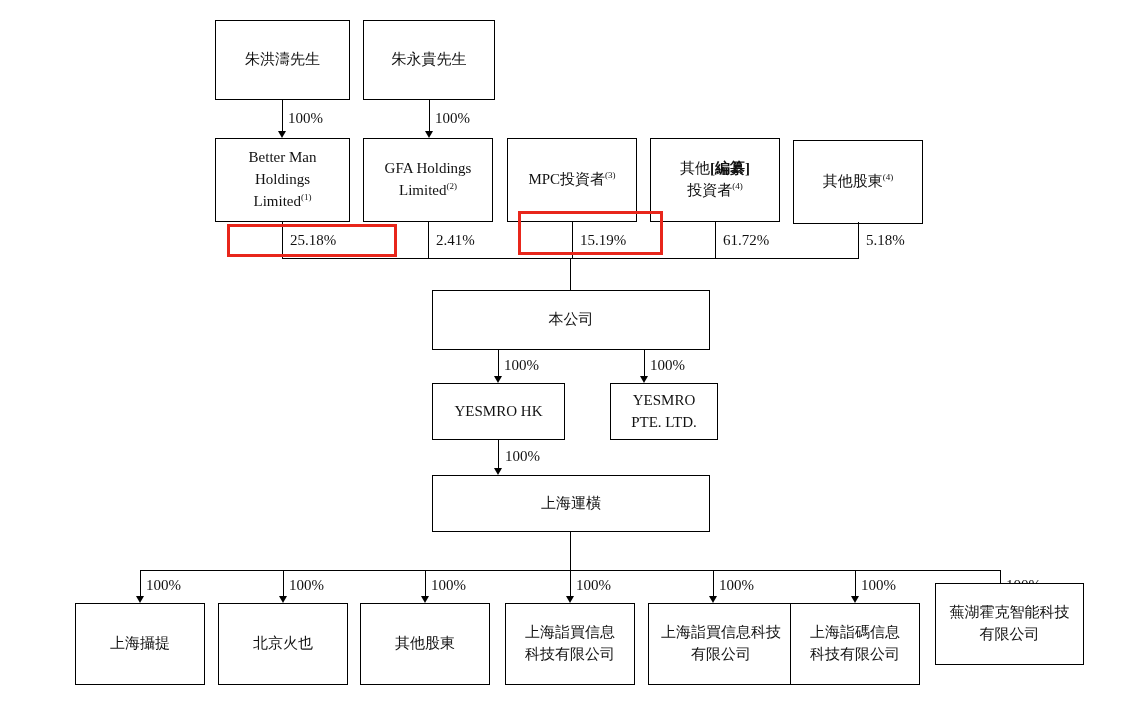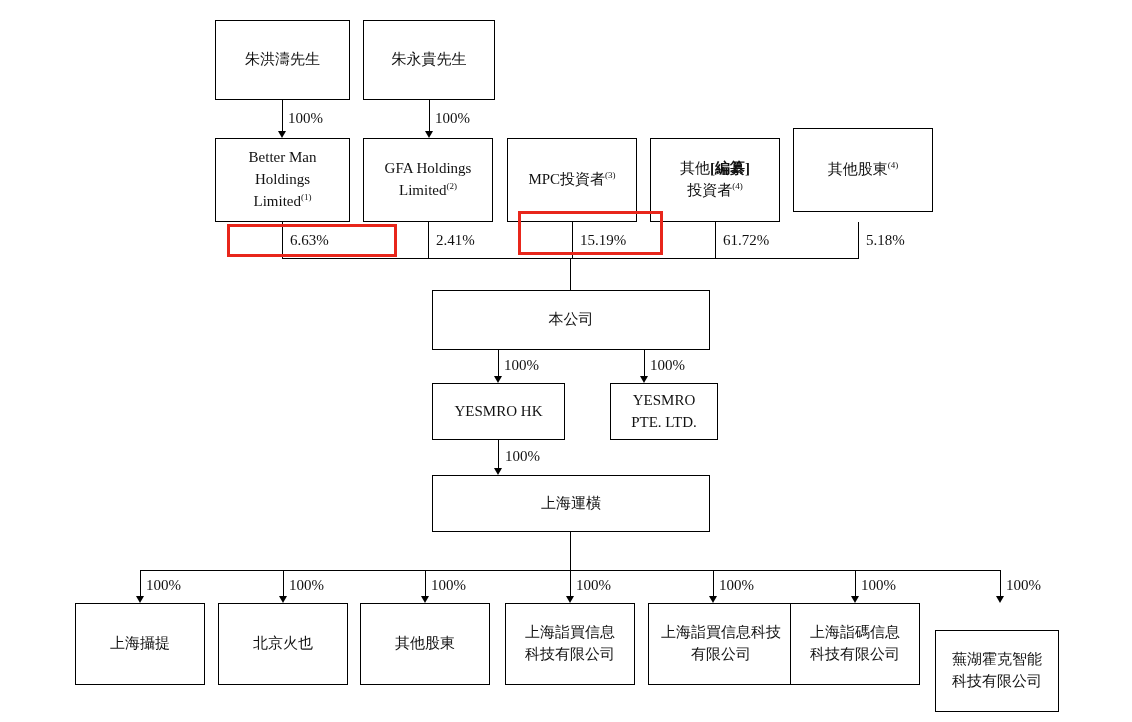--- a/index.html
+++ b/index.html
@@ -50,33 +50,33 @@
     <div><span>GFA Holdings</span></div>
     <div><span>Limited</span><sup>(2)</sup></div>
   </div>
   <div class="box" style="left:507px;top:138px;width:130px;height:84px">
     <div><span>MPC投資者</span><sup>(3)</sup></div>
   </div>
   <div class="box" style="left:650px;top:138px;width:130px;height:84px">
     <div><span>其他</span><b>[編纂]</b></div>
     <div><span>投資者</span><sup>(4)</sup></div>
   </div>
-  <div class="box" style="left:793px;top:128px;width:140px;height:84px">
+  <div class="box" style="left:793px;top:140px;width:130px;height:84px">
     <div><span>其他股東</span><sup>(4)</sup></div>
   </div>
 
   <div class="vline" style="left:282px;top:222px;height:36px"></div>
   <div class="vline" style="left:428px;top:222px;height:36px"></div>
   <div class="vline" style="left:572px;top:222px;height:36px"></div>
   <div class="vline" style="left:715px;top:222px;height:36px"></div>
   <div class="vline" style="left:858px;top:222px;height:36px"></div>
   <div class="hline" style="left:282px;top:258px;width:577px"></div>
   <div class="vline" style="left:570px;top:258px;height:32px"></div>
 
-  <span class="pct" style="left:290px;top:232px">6.63%</span>
+  <span class="pct" style="left:290px;top:232px">25.18%</span>
   <span class="pct" style="left:436px;top:232px">2.41%</span>
   <span class="pct" style="left:580px;top:232px">15.19%</span>
   <span class="pct" style="left:723px;top:232px">61.72%</span>
   <span class="pct" style="left:866px;top:232px">5.18%</span>
 
   <div class="hl" style="left:227px;top:224px;width:170px;height:33px"></div>
   <div class="hl" style="left:518px;top:211px;width:145px;height:44px"></div>
 
   <div class="box" style="left:432px;top:290px;width:278px;height:60px">
     <div>本公司</div>
@@ -148,17 +148,17 @@
   </div>
   <div class="box" style="left:505px;top:603px;width:130px;height:82px">
     <div>上海詣買信息科技有限公司</div>
   </div>
   <div class="box" style="left:648px;top:603px;width:146px;height:82px">
     <div>上海詣買信息科技有限公司</div>
   </div>
   <div class="box" style="left:790px;top:603px;width:130px;height:82px">
     <div>上海詣碼信息科技有限公司</div>
   </div>
-  <div class="box" style="left:935px;top:630px;width:124px;height:82px">
+  <div class="box" style="left:935px;top:583px;width:149px;height:82px">
     <div>蕪湖霍克智能科技有限公司</div>
   </div>
 
 </div>
 
 </body></html>

